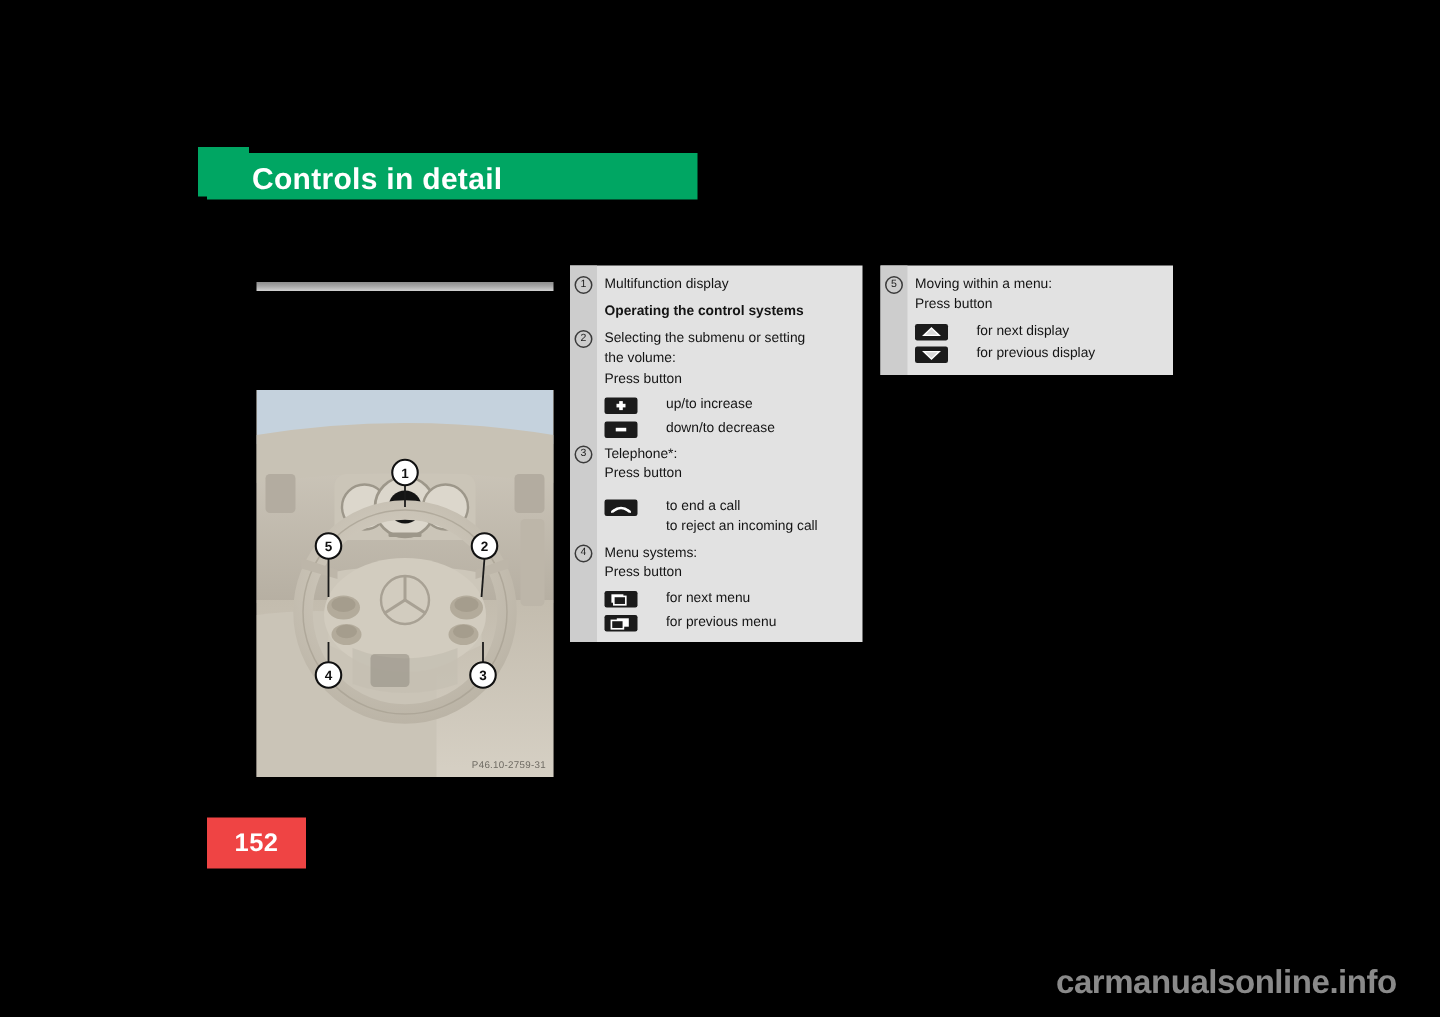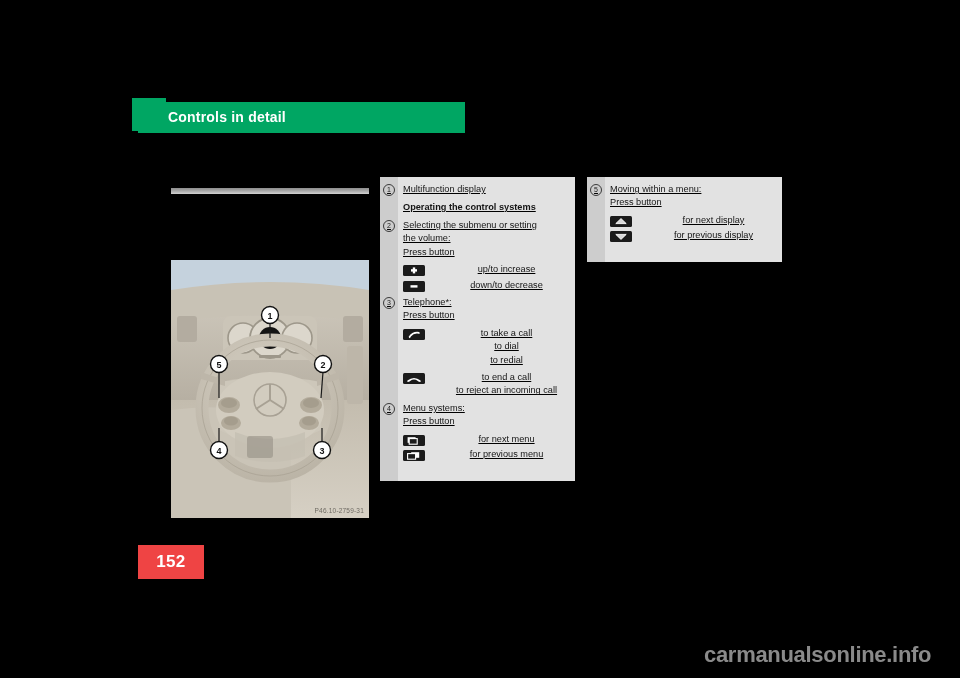--- a/index.html
+++ b/index.html
@@ -37,21 +37,21 @@
     left: 132px;
     top: 98px;
     width: 34px;
     height: 33px;
     background: #00A663;
   }
   #header-title {
     position: absolute;
     left: 168px;
     top: 109px;
-    font-size: 14px;
+    font-size: 20px;
     font-weight: bold;
     color: #FFFFFF;
     letter-spacing: 0.2px;
     white-space: nowrap;
   }
 
   
   #figure-rule {
     position: absolute;
     left: 171px;
@@ -111,22 +111,21 @@
     box-sizing: border-box;
   }
   .info-box .numcol-bg {
     position: absolute;
     left: 0; top: 0; bottom: 0;
     width: 18px;
     background: #cdcdcd;
   }
   .info-box .rows {
     position: relative;
-    padding: 6px 0 19px 0;
-    text-decoration: underline;
+    padding: 6px 0 7px 0;
   }
   #box-left  { left: 380px; top: 177px; width: 195px; }
   #box-right { left: 587px; top: 177px; width: 195px; }
 
   .info-row {
     position: relative;
     display: flex;
     align-items: flex-start;
     padding: 0 6px 0 0;
     min-height: 14px;
@@ -157,21 +156,20 @@
     color: #141414;
   }
   .txt-cell.bold { font-weight: bold; }
   .txt-cell .ln { display: block; white-space: nowrap; }
 
   
   .icon-row {
     display: flex;
     align-items: flex-start;
     padding: 0 6px 0 0;
-    text-align: center;
   }
   .icon-row .spacer { width: 18px; flex: 0 0 18px; }
   .icon-cell {
     flex: 0 0 32px;
     padding-left: 5px;
     padding-top: 2px;
   }
   .icon-label {
     flex: 1 1 auto;
     padding-left: 9px;
@@ -374,37 +372,20 @@
         <div class="num-cell">
           <span class="circ-num">3</span>
         </div>
         <div class="txt-cell">
           <span class="ln">Telephone*:</span>
           <span class="ln">Press button</span>
         </div>
       </div>
       <div class="gap-sm"></div>
 
-      <div class="icon-row">
-        <div class="spacer"></div>
-        <div class="icon-cell">
-          <span class="btn-ico">
-            <svg viewBox="0 0 22 11">
-              <g transform="rotate(-24 11 5.5)">
-                <path d="M5.2 5.4 Q11 1.6 16.8 5.4 L16.8 7.0 Q15.2 7.0 14.6 6.0 Q11 4.1 7.4 6.0 Q6.8 7.0 5.2 7.0 Z" fill="#ffffff"></path>
-              </g>
-            </svg>
-          </span>
-        </div>
-        <div class="icon-label">
-          <span class="ln">to take a call</span>
-          <span class="ln">to dial</span>
-          <span class="ln">to redial</span>
-        </div>
-      </div>
       <div class="gap-sm"></div>
 
       <div class="icon-row">
         <div class="spacer"></div>
         <div class="icon-cell">
           <span class="btn-ico">
             <svg viewBox="0 0 22 11">
               <path d="M4.4 7.6 Q11 2.2 17.6 7.6 L17.6 9.0 Q15.6 9.0 14.8 7.9 Q11 5.0 7.2 7.9 Q6.4 9.0 4.4 9.0 Z" fill="#ffffff"></path>
             </svg>
           </span>

